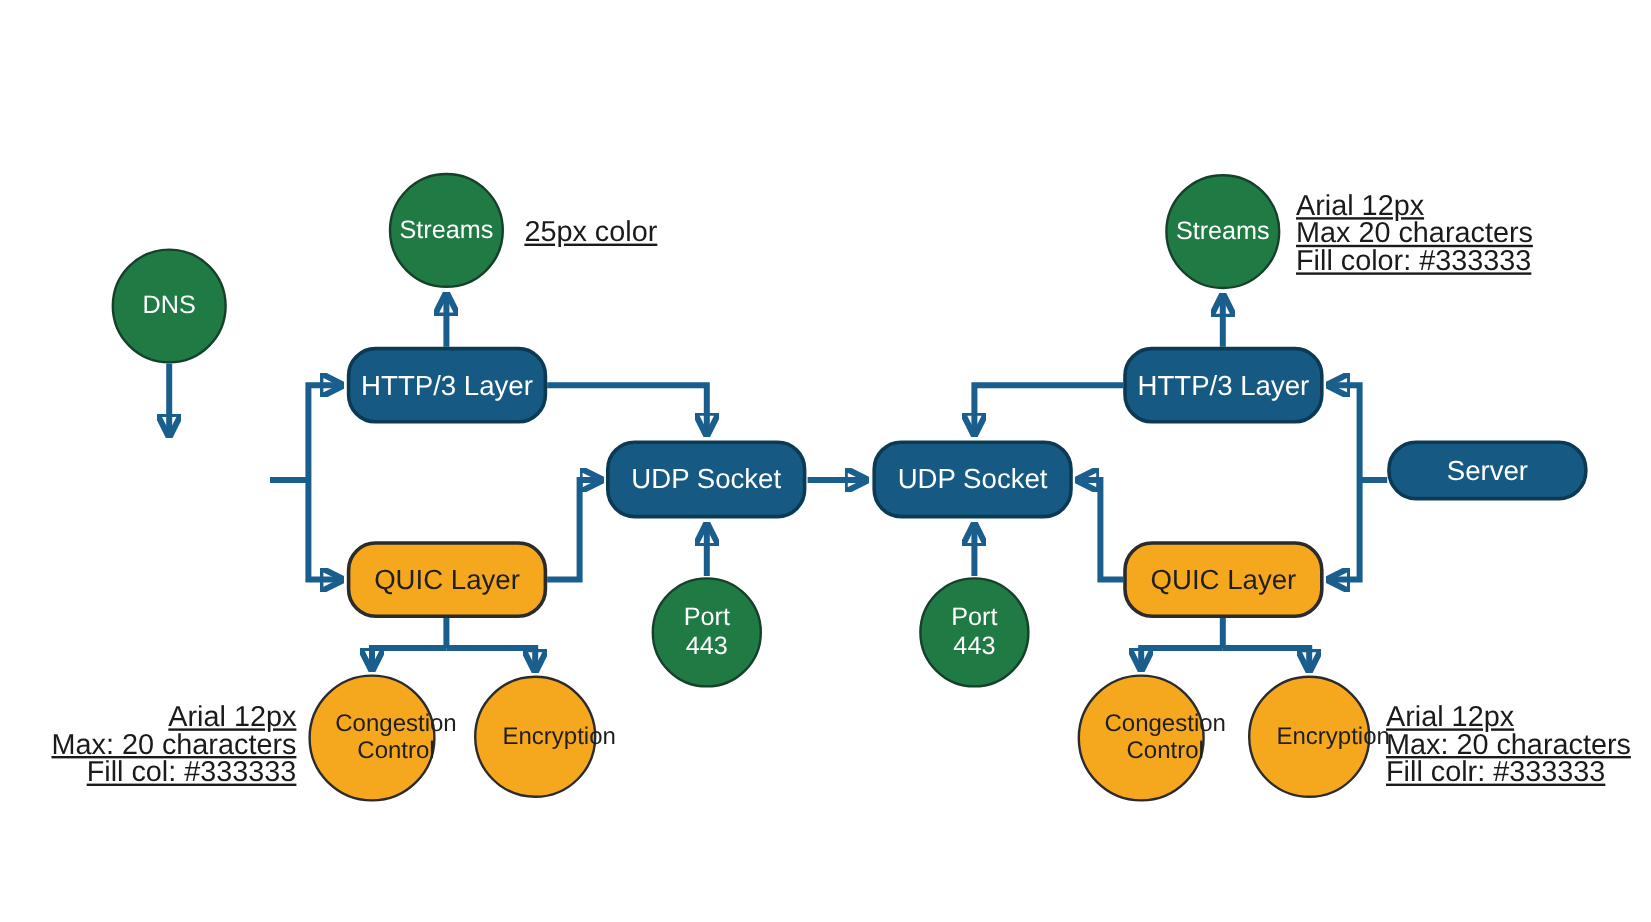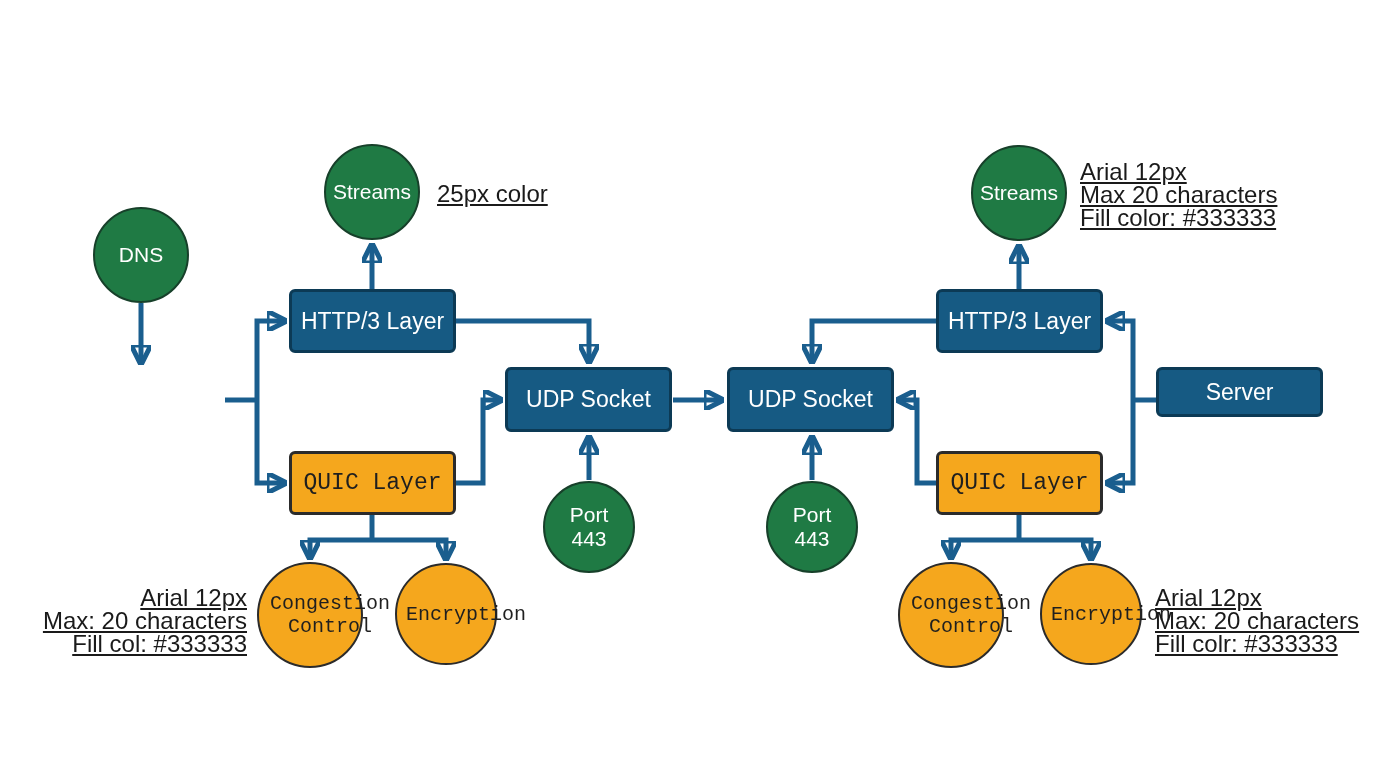--- a/index.html
+++ b/index.html
@@ -20,25 +20,25 @@
     font-family:"Liberation Sans", sans-serif;
     overflow:hidden;
   }
   .connectors{position:absolute;left:0;top:0;width:1376px;height:768px;}
   .connectors path{stroke:var(--arrow-blue);stroke-width:5;fill:none;}
   .node{
     position:absolute;box-sizing:border-box;
     display:flex;align-items:center;justify-content:center;
     text-align:center;
   }
-  .box{border-radius:6px;border:3px solid #0C3A55;text-align:right;}
+  .box{border-radius:24px;border:3px solid #0C3A55;text-align:right;}
   .circle{border-radius:50%;border:2.5px solid #163B24;}
   .blue{background:var(--node-blue);color:var(--label-light);}
   .green{background:var(--node-green);color:var(--label-light);border-color:#17402A;}
-  .orange{background:var(--node-orange);color:var(--label-dark);border-color:#2B2B2B;font-family:Liberation Mono, monospace;}
+  .orange{background:var(--node-orange);color:var(--label-dark);border-color:#2B2B2B;}
   .lbl{white-space:pre-line;line-height:1.15;}
   .box .lbl{font-size:23px;}
   .circle .lbl{font-size:21px;}
   .circle.small .lbl{font-size:20px;margin-left:40px;}
   .note{
     position:absolute;color:var(--annotation-text);
     font-size:24px;line-height:23px;white-space:pre-line;text-decoration:underline;
   }
   .note.right-align{text-align:right;}
 </style>

